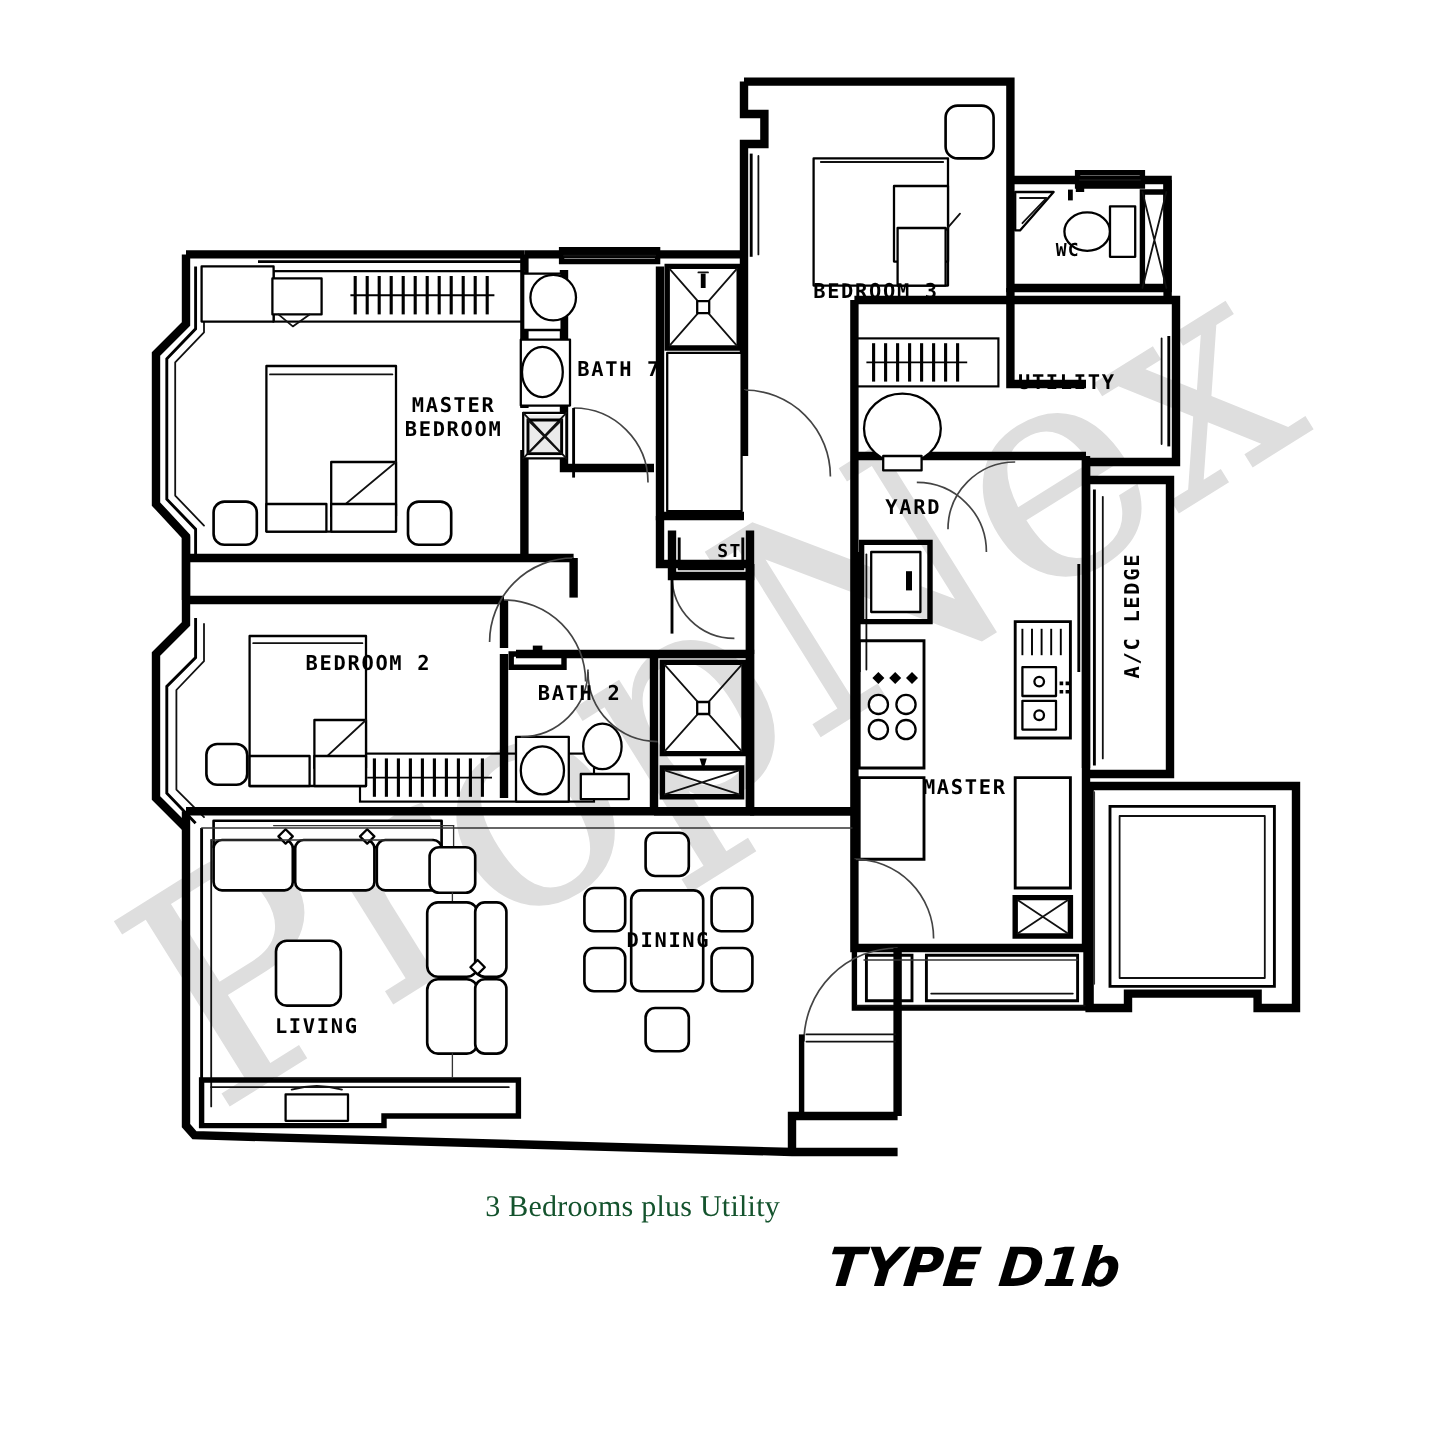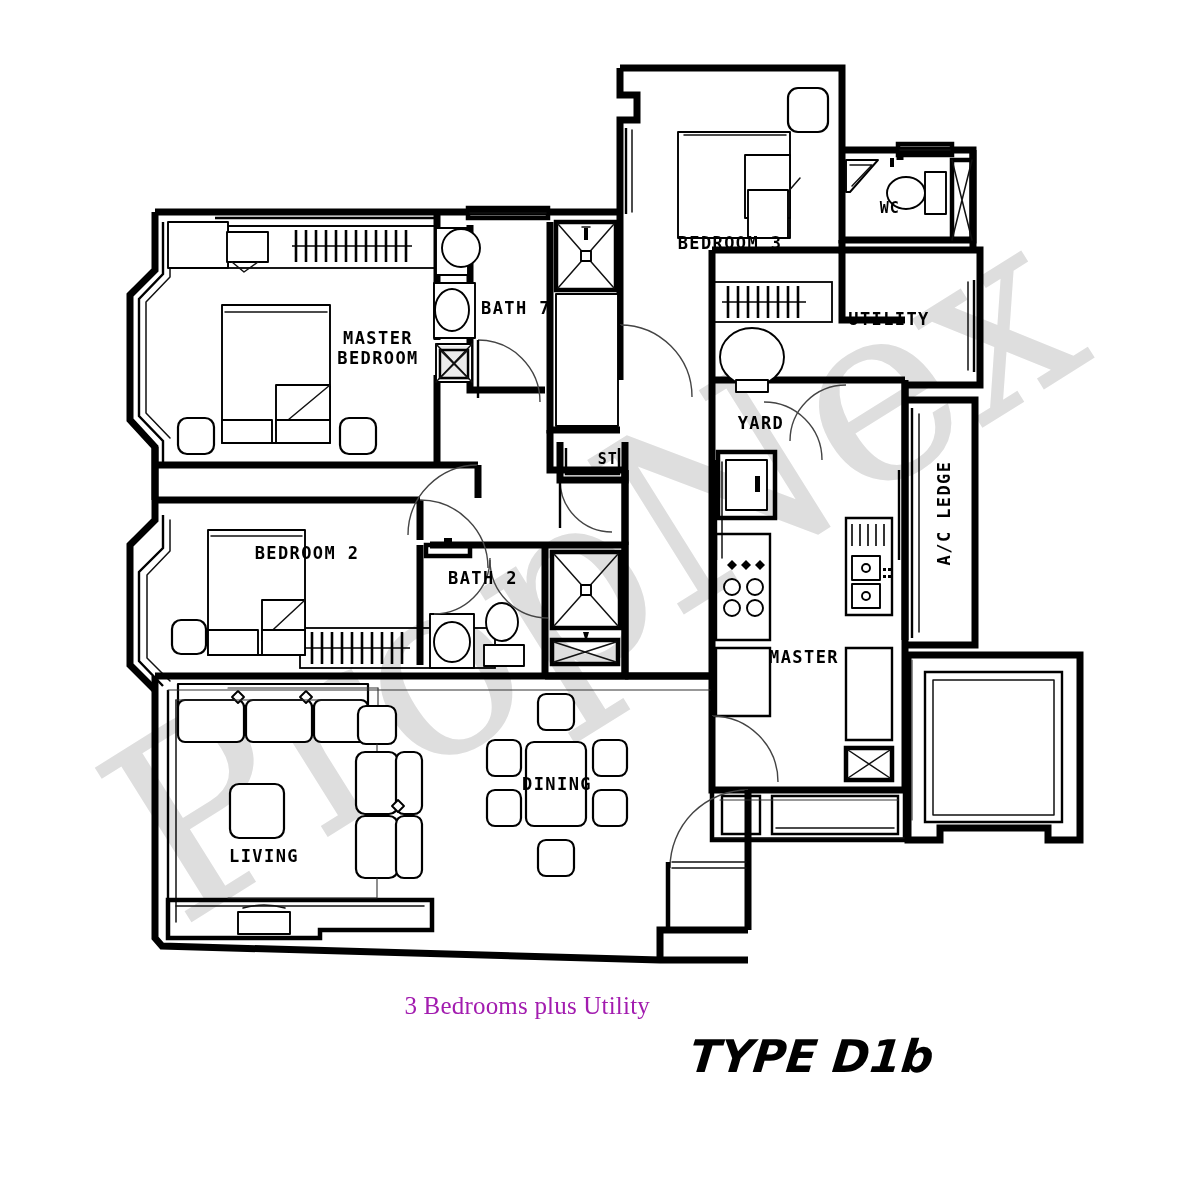--- a/index.html
+++ b/index.html
@@ -86,21 +86,21 @@
     top: 992px;
     width: 1199px;
     height: 120px;
   }
   .cap-block {
     position: absolute;
     left: 300px;
     width: 350px;
     text-align: right;
     font-family: "Liberation Serif", serif;
-    color: #a21caf;
+    color: #14532d;
   }
   .cap-line1 { top: 0px;  font-size: 25px; letter-spacing: 0.2px; }
   .cap-line2 { top: 30px; font-size: 25px; letter-spacing: 0.2px; }
   .cap-line3 { top: 60px; font-size: 25px; letter-spacing: 0.2px; left: 260px; width: 390px; }
   .cap-type {
     position: absolute;
     left: 690px;
     top: 38px;
     font-family: "DejaVu Sans", sans-serif;
     font-size: 45px;

